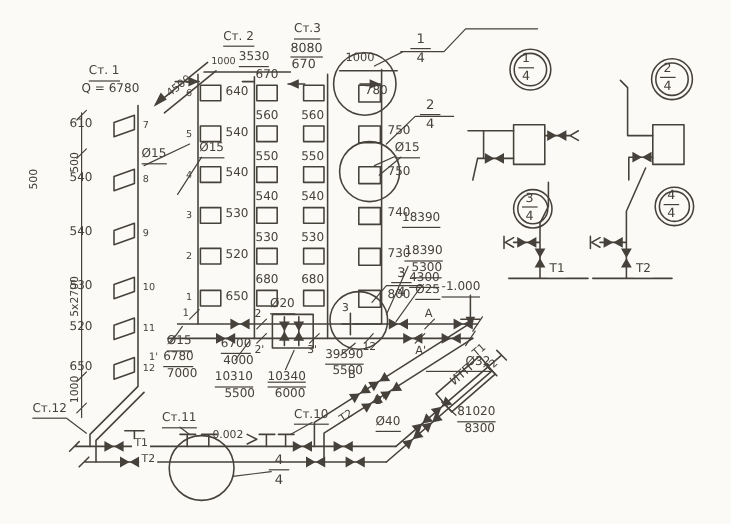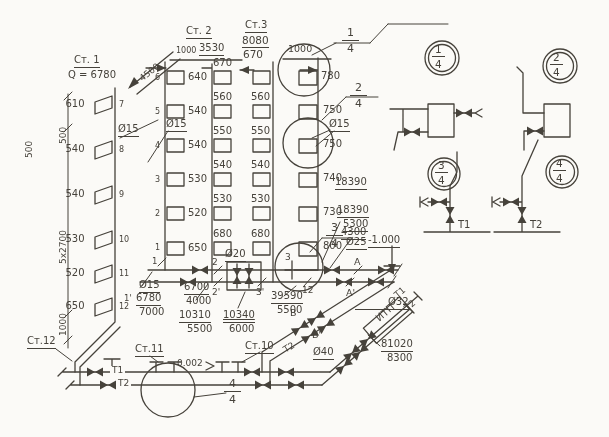--- a/index.html
+++ b/index.html
@@ -7,21 +7,21 @@
           font-family:"DejaVu Sans",sans-serif;color:#46423b;}
   svg{position:absolute;left:0;top:0;}
   .lbl{position:absolute;font-size:10px;line-height:1.05;color:#46423b;white-space:nowrap;}
   .s8{font-size:8px;}  .s85{font-size:8.5px;} .s9{font-size:9px;} .s95{font-size:9.5px;}
   .s105{font-size:10.5px;} .s11{font-size:10px;}
   .und{border-bottom:1.3px solid #46423b;padding-bottom:1px;}
   .rot90{transform:rotate(-90deg);transform-origin:left top;}
   .rot38{transform:rotate(-38deg);transform-origin:left top;}
   .rot41{transform:rotate(-41deg);transform-origin:left top;}
   .rot33{transform:rotate(-33deg);transform-origin:left top;}
-  .ra{width:34px;text-align:center;}
+  .ra{width:34px;text-align:left;}
   .bgpad{background:#fbfaf7;padding:0 2px;}
   .frac{position:absolute;display:flex;flex-direction:column;align-items:center;font-size:11px;color:#46423b;}
   .frac .n{border-bottom:1.3px solid #46423b;padding:0 5px 1px;}
   .frac .d{margin-top:1px;}
   .dfrac{font-size:10.5px;}
   .dfrac .n{padding:0 3px 1px;}
 </style>
 </head>
 <body>
 
@@ -211,21 +211,21 @@
 
 <span class="lbl s11 und" style="left:245px;top:20px;">Ст.3</span>
 <span class="lbl s105 und" style="left:242px;top:35px;">8080</span>
 <span class="lbl s105" style="left:243px;top:49px;">670</span>
 <span class="lbl s95" style="left:288px;top:44px;">1000</span>
 <span class="lbl" style="left:251px;top:92px;">560</span>
 <span class="lbl" style="left:251px;top:126px;">550</span>
 <span class="lbl" style="left:251px;top:160px;">540</span>
 <span class="lbl" style="left:251px;top:194px;">530</span>
 <span class="lbl" style="left:251px;top:229px;">680</span>
-<span class="lbl" style="left:321px;top:71px;">780</span>
+<span class="lbl" style="left:304px;top:71px;">780</span>
 <span class="lbl" style="left:323px;top:105px;">750</span>
 <span class="lbl" style="left:323px;top:139px;">750</span>
 <span class="lbl" style="left:323px;top:173px;">740</span>
 <span class="lbl" style="left:323px;top:207px;">730</span>
 <span class="lbl" style="left:323px;top:241px;">800</span>
 <span class="lbl und" style="left:329px;top:119px;">Ø15</span>
 
 <span class="lbl und" style="left:27px;top:336px;">Ст.12</span>
 <span class="lbl und" style="left:135px;top:344px;">Ст.11</span>
 <span class="lbl und" style="left:245px;top:341px;">Ст.10</span>

